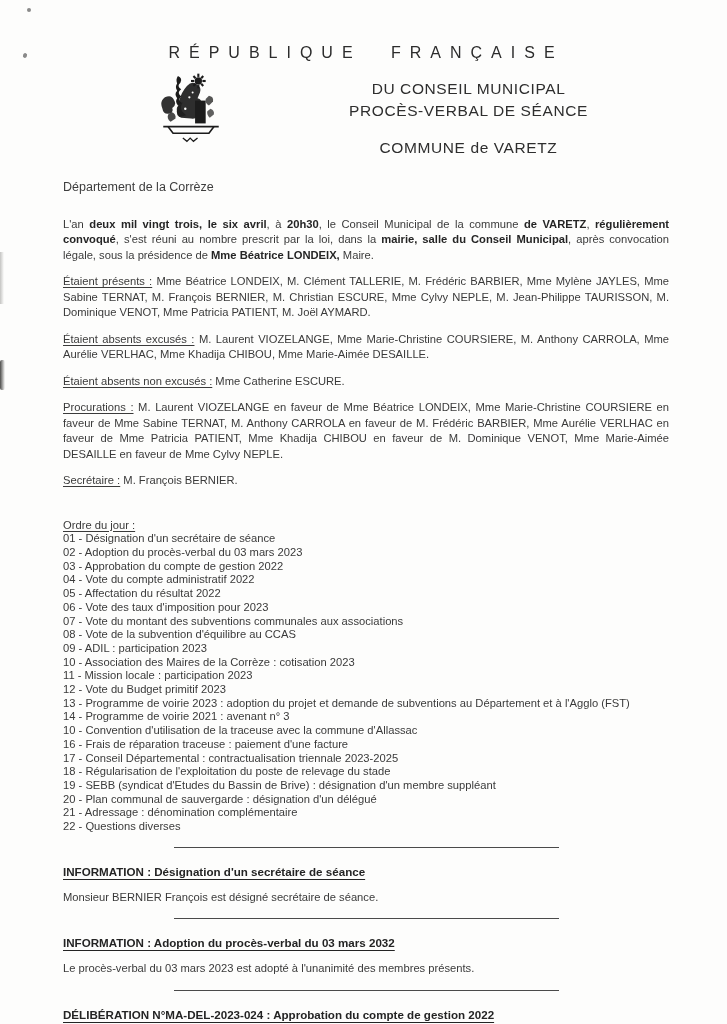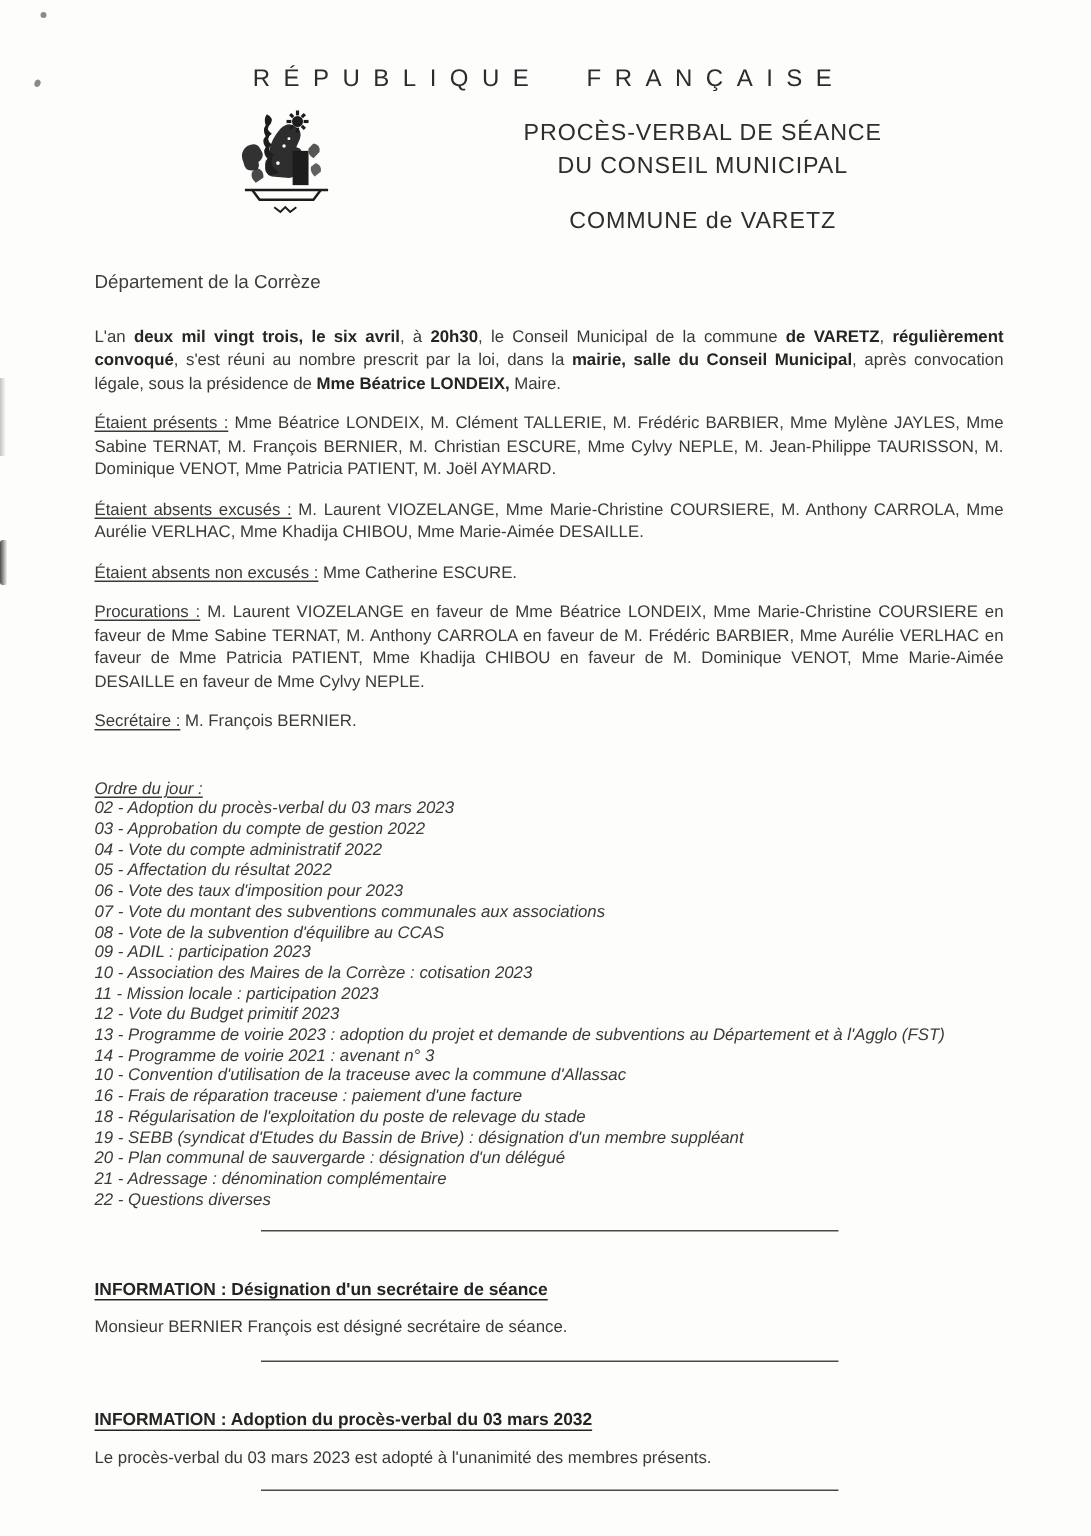--- a/index.html
+++ b/index.html
@@ -44,31 +44,31 @@
     text-align:justify;
     text-align-last:left;
     margin-top:10px;
     color:#3a3a3a;
   }
   .preamble{margin-top:23px;}
   .b{font-weight:bold;color:#252525;}
   .u{text-decoration:underline;text-underline-offset:2px;}
 
   
-  .agenda{margin-top:30px;font-size:11.2px;line-height:13.7px;color:#3a3a3a;font-style:italic;}
+  .agenda{margin-top:30px;font-size:11.2px;line-height:13.7px;color:#3a3a3a;}
   .agenda-label{text-decoration:underline;text-underline-offset:2px;}
   .agenda-item{white-space:nowrap;}
 
   
   .divider{
     width:385px;margin:13px auto 0 auto;
     border-top:1.4px solid #4a4a4a;height:0;
   }
   .section-heading{
-    margin-top:32px;
+    margin-top:17px;
     font-size:11.6px;
     font-weight:bold;
     color:#242424;
     text-decoration:underline;
     text-underline-offset:3px;
   }
   .section-body{
     margin-top:12px;
     font-size:11.2px;
     line-height:15.4px;
@@ -131,38 +131,39 @@
                 <path d="M10,66 L16,74 L60,74 L66,66"></path>
               </g>
 
               <path d="M28,80 l5,4 l4,-4 l4,4 l5,-4" fill="none" stroke="#1c1c1c" stroke-width="1.6"></path>
             </g>
           </svg>
         </span>
         <div class="dept-caption">Département de la Corrèze</div>
       </div>
       <div class="header-right">
+        <div class="pv-title">DU CONSEIL MUNICIPAL</div>
         <div class="pv-title">PROCÈS-VERBAL DE SÉANCE</div>
-        <div class="pv-title">DU CONSEIL MUNICIPAL</div>
         <div class="commune">COMMUNE de VARETZ</div>
       </div>
     </div>
 
     <p class="para preamble"><span>L'an </span><span class="b">deux mil vingt trois, le six avril</span><span>, à </span><span class="b">20h30</span><span>, le Conseil Municipal de la commune </span><span class="b">de VARETZ</span><span>, </span><span class="b">régulièrement convoqué</span><span>, s'est réuni au nombre prescrit par la loi, dans la </span><span class="b">mairie, salle du Conseil Municipal</span><span>, après convocation légale, sous la présidence de </span><span class="b">Mme Béatrice LONDEIX,</span><span> Maire.</span></p>
 
     <p class="para"><span class="u">Étaient présents :</span><span> Mme Béatrice LONDEIX, M. Clément TALLERIE, M. Frédéric BARBIER, Mme Mylène JAYLES, Mme Sabine TERNAT, M. François BERNIER, M. Christian ESCURE, Mme Cylvy NEPLE, M. Jean-Philippe TAURISSON, M. Dominique VENOT, Mme Patricia PATIENT, M. Joël AYMARD.</span></p>
     <p class="para"><span class="u">Étaient absents excusés :</span><span> M. Laurent VIOZELANGE, Mme Marie-Christine COURSIERE, M. Anthony CARROLA, Mme Aurélie VERLHAC, Mme Khadija CHIBOU, Mme Marie-Aimée DESAILLE.</span></p>
     <p class="para"><span class="u">Étaient absents non excusés :</span><span> Mme Catherine ESCURE.</span></p>
     <p class="para"><span class="u">Procurations :</span><span> M. Laurent VIOZELANGE en faveur de Mme Béatrice LONDEIX, Mme Marie-Christine COURSIERE en faveur de Mme Sabine TERNAT, M. Anthony CARROLA en faveur de M. Frédéric BARBIER, Mme Aurélie VERLHAC en faveur de Mme Patricia PATIENT, Mme Khadija CHIBOU en faveur de M. Dominique VENOT, Mme Marie-Aimée DESAILLE en faveur de Mme Cylvy NEPLE.</span></p>
     <p class="para"><span class="u">Secrétaire :</span><span> M. François BERNIER.</span></p>
 
     <div class="agenda">
       <div class="agenda-label">Ordre du jour :</div>
       <div>
 
+          <div class="agenda-item">01 - Désignation d'un secrétaire de séance</div>
 
           <div class="agenda-item">02 - Adoption du procès-verbal du 03 mars 2023</div>
 
           <div class="agenda-item">03 - Approbation du compte de gestion 2022</div>
 
           <div class="agenda-item">04 - Vote du compte administratif 2022</div>
 
           <div class="agenda-item">05 - Affectation du résultat 2022</div>
 
           <div class="agenda-item">06 - Vote des taux d'imposition pour 2023</div>
@@ -180,20 +181,21 @@
           <div class="agenda-item">12 - Vote du Budget primitif 2023</div>
 
           <div class="agenda-item">13 - Programme de voirie 2023 : adoption du projet et demande de subventions au Département et à l'Agglo (FST)</div>
 
           <div class="agenda-item">14 - Programme de voirie 2021 : avenant n° 3</div>
 
           <div class="agenda-item">10 - Convention d'utilisation de la traceuse avec la commune d'Allassac</div>
 
           <div class="agenda-item">16 - Frais de réparation traceuse : paiement d'une facture</div>
 
+          <div class="agenda-item">17 - Conseil Départemental : contractualisation triennale 2023-2025</div>
 
           <div class="agenda-item">18 - Régularisation de l'exploitation du poste de relevage du stade</div>
 
           <div class="agenda-item">19 - SEBB (syndicat d'Etudes du Bassin de Brive) : désignation d'un membre suppléant</div>
 
           <div class="agenda-item">20 - Plan communal de sauvergarde : désignation d'un délégué</div>
 
           <div class="agenda-item">21 - Adressage : dénomination complémentaire</div>
 
           <div class="agenda-item">22 - Questions diverses</div>

